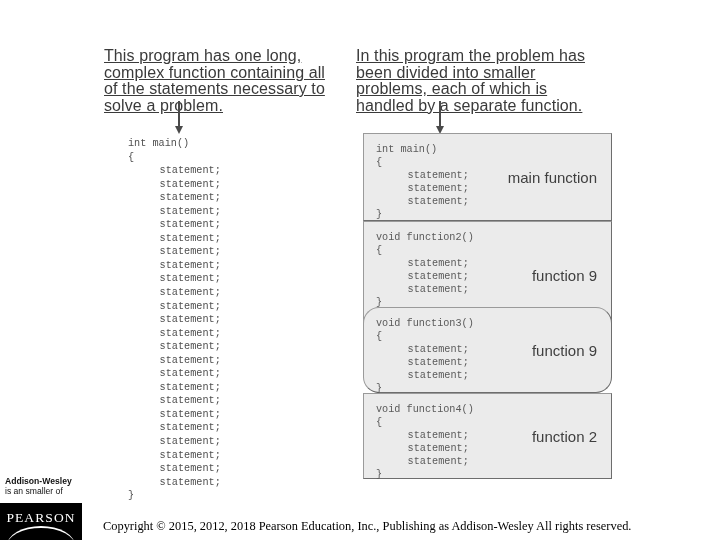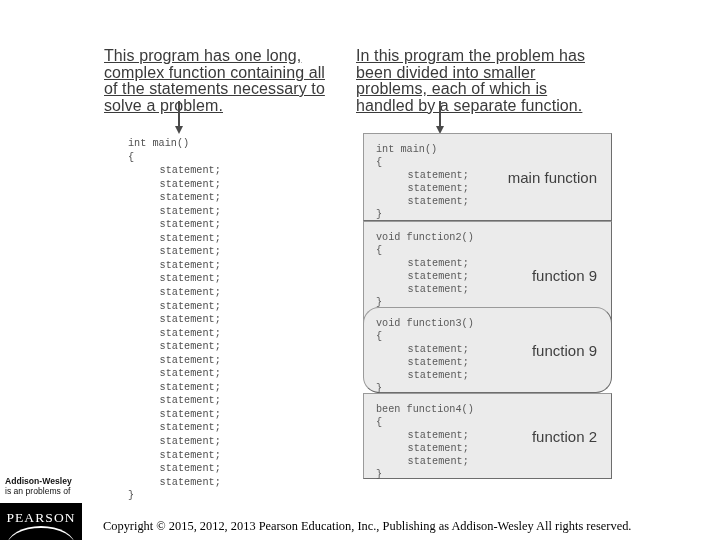--- a/index.html
+++ b/index.html
@@ -186,27 +186,27 @@
   <div class="func-code"><div class="line">void function2()</div><div class="line">{</div><div class="line indent">statement;</div><div class="line indent">statement;</div><div class="line indent">statement;</div><div class="line">}</div></div>
   <div class="func-label">function 9</div>
 </div>
 
 <div class="func-box" id="func-box-2">
   <div class="func-code"><div class="line">void function3()</div><div class="line">{</div><div class="line indent">statement;</div><div class="line indent">statement;</div><div class="line indent">statement;</div><div class="line">}</div></div>
   <div class="func-label">function 9</div>
 </div>
 
 <div class="func-box" id="func-box-3">
-  <div class="func-code"><div class="line">been function4()</div><div class="line">{</div><div class="line indent">statement;</div><div class="line indent">statement;</div><div class="line indent">statement;</div><div class="line">}</div></div>
+  <div class="func-code"><div class="line">void function4()</div><div class="line">{</div><div class="line indent">statement;</div><div class="line indent">statement;</div><div class="line indent">statement;</div><div class="line">}</div></div>
   <div class="func-label">function 2</div>
 </div>
 
 <div id="imprint-text">
   <div>Addison-Wesley</div>
-  <div class="sub">is an problems of</div>
+  <div class="sub">is an smaller of</div>
 </div>
 
 <div id="pearson-logo">
   <div id="pearson-wordmark">PEARSON</div>
   <div id="pearson-arc"></div>
 </div>
 
-<div id="copyright-line">Copyright © 2015, 2012, 2013 Pearson Education, Inc., Publishing as Addison-Wesley All rights reserved.</div>
+<div id="copyright-line">Copyright © 2015, 2012, 2018 Pearson Education, Inc., Publishing as Addison-Wesley All rights reserved.</div>
 
 </body></html>

